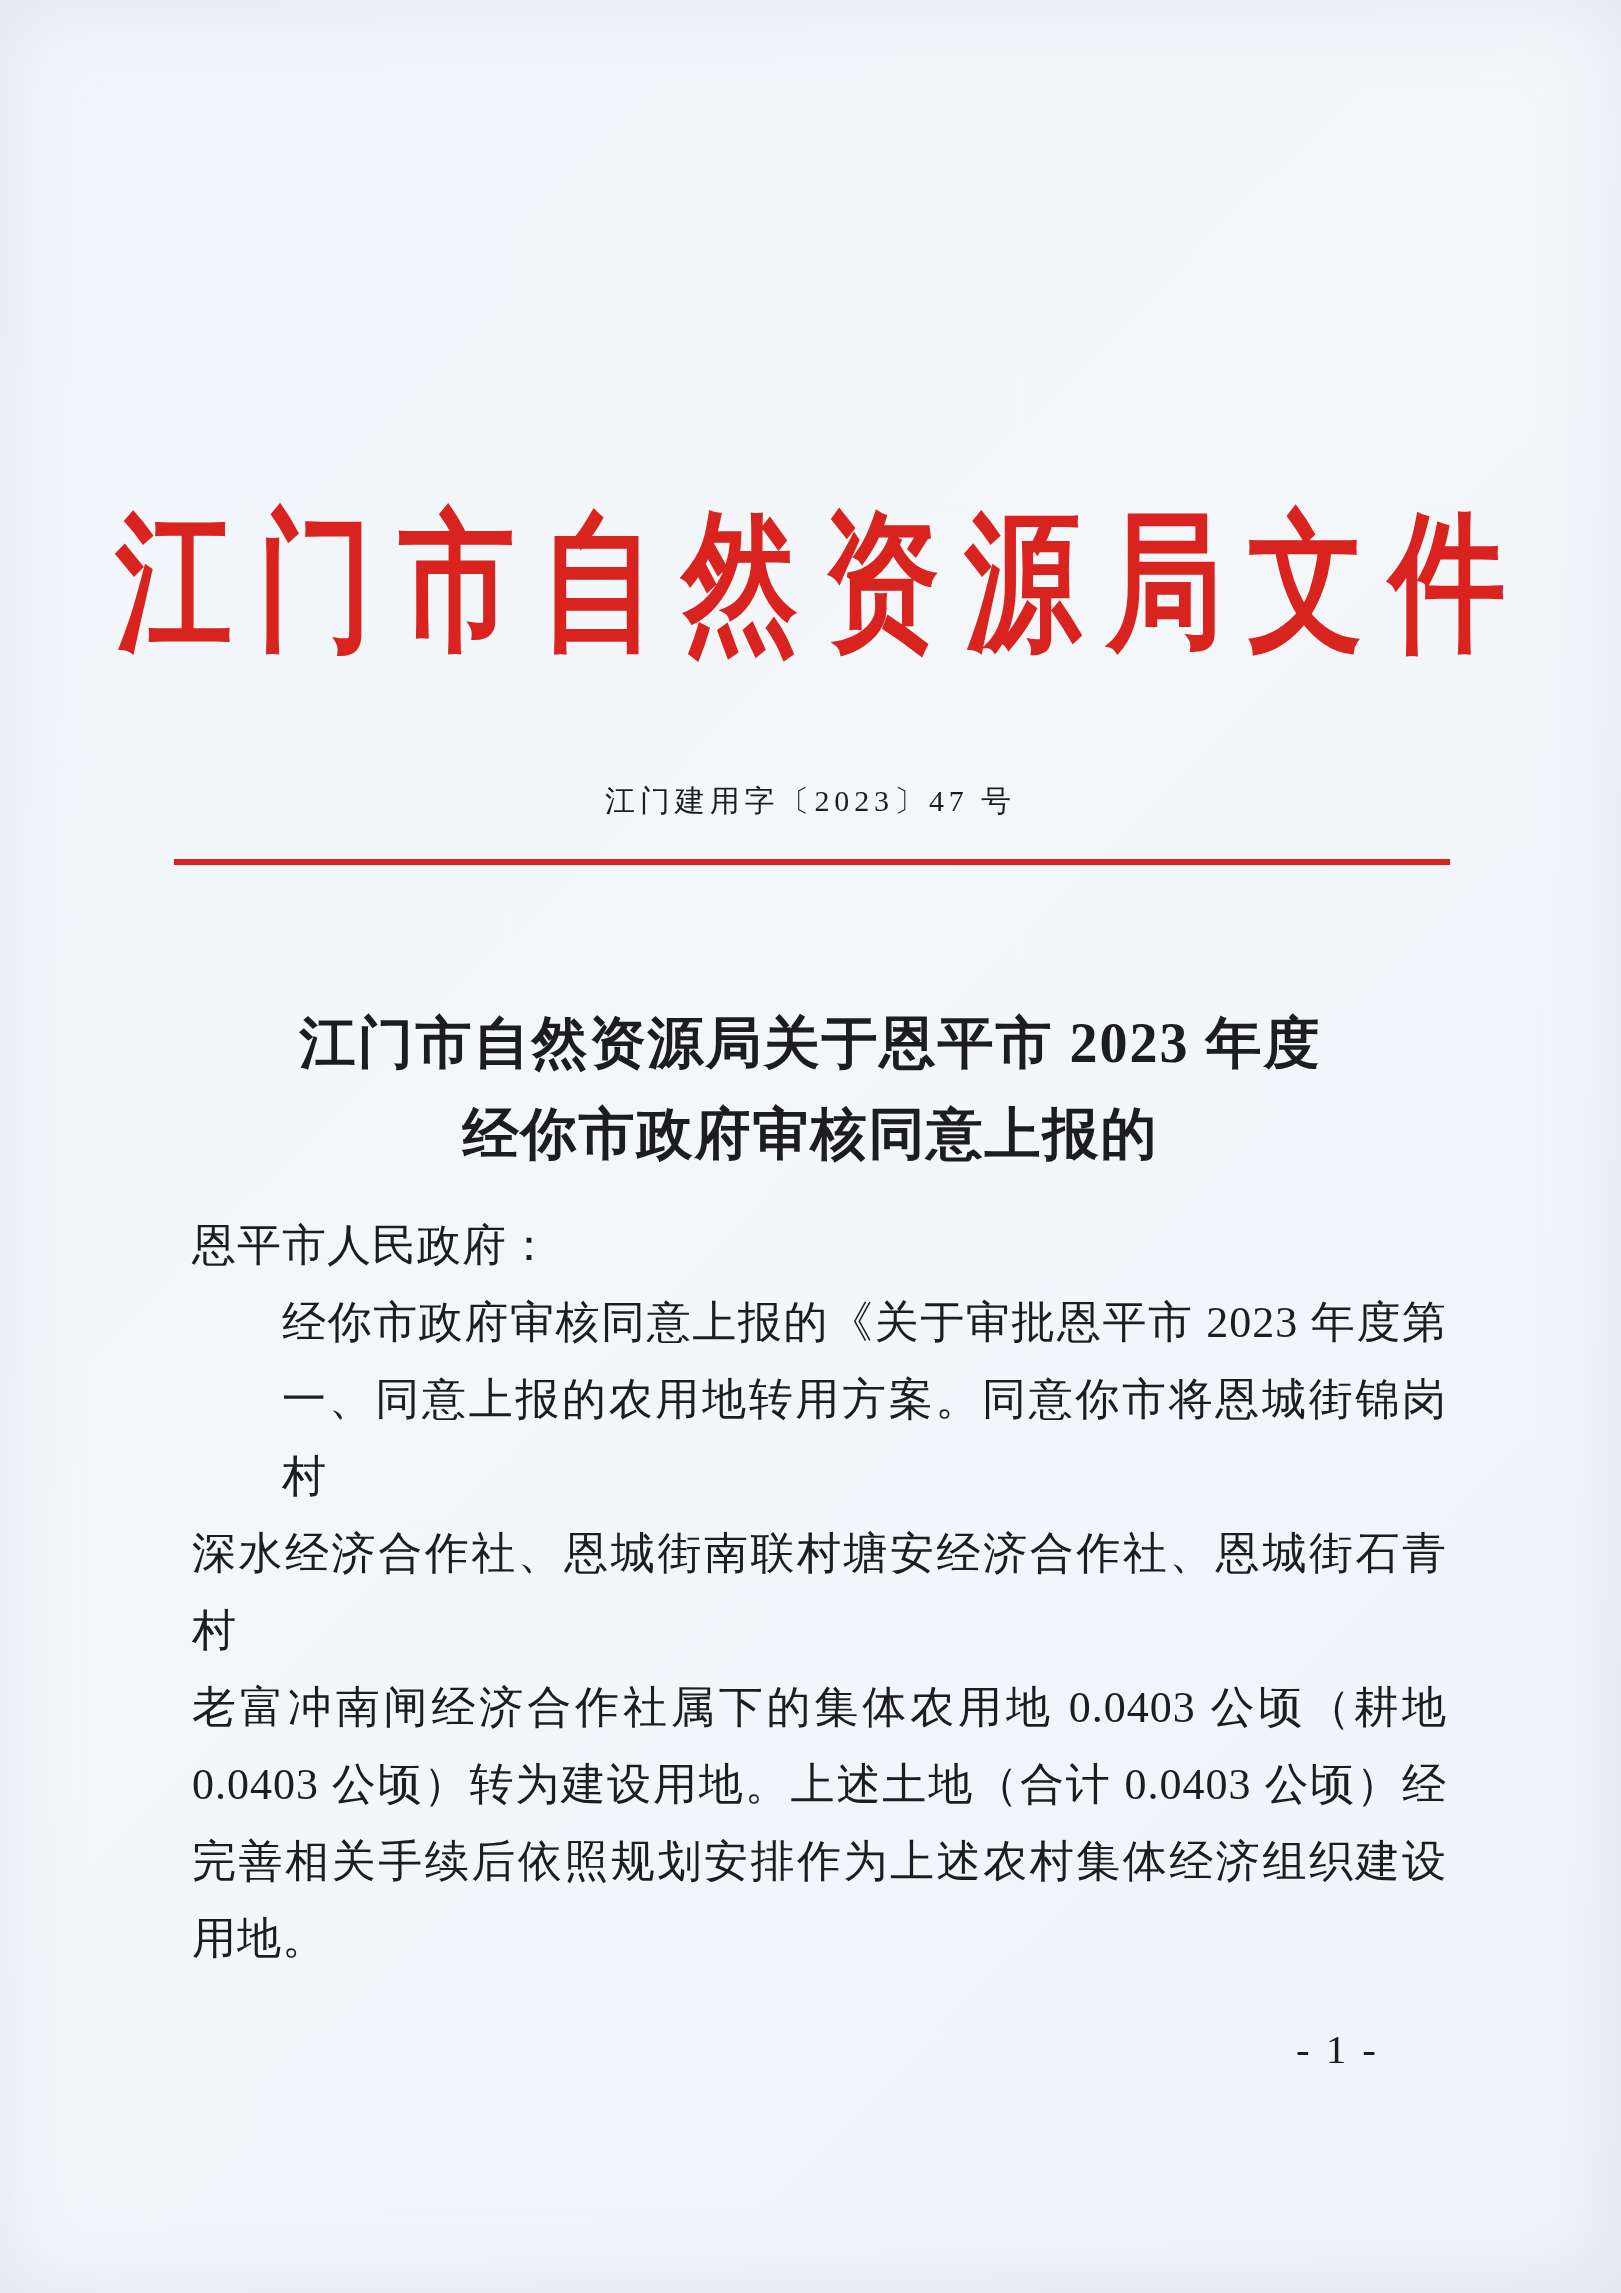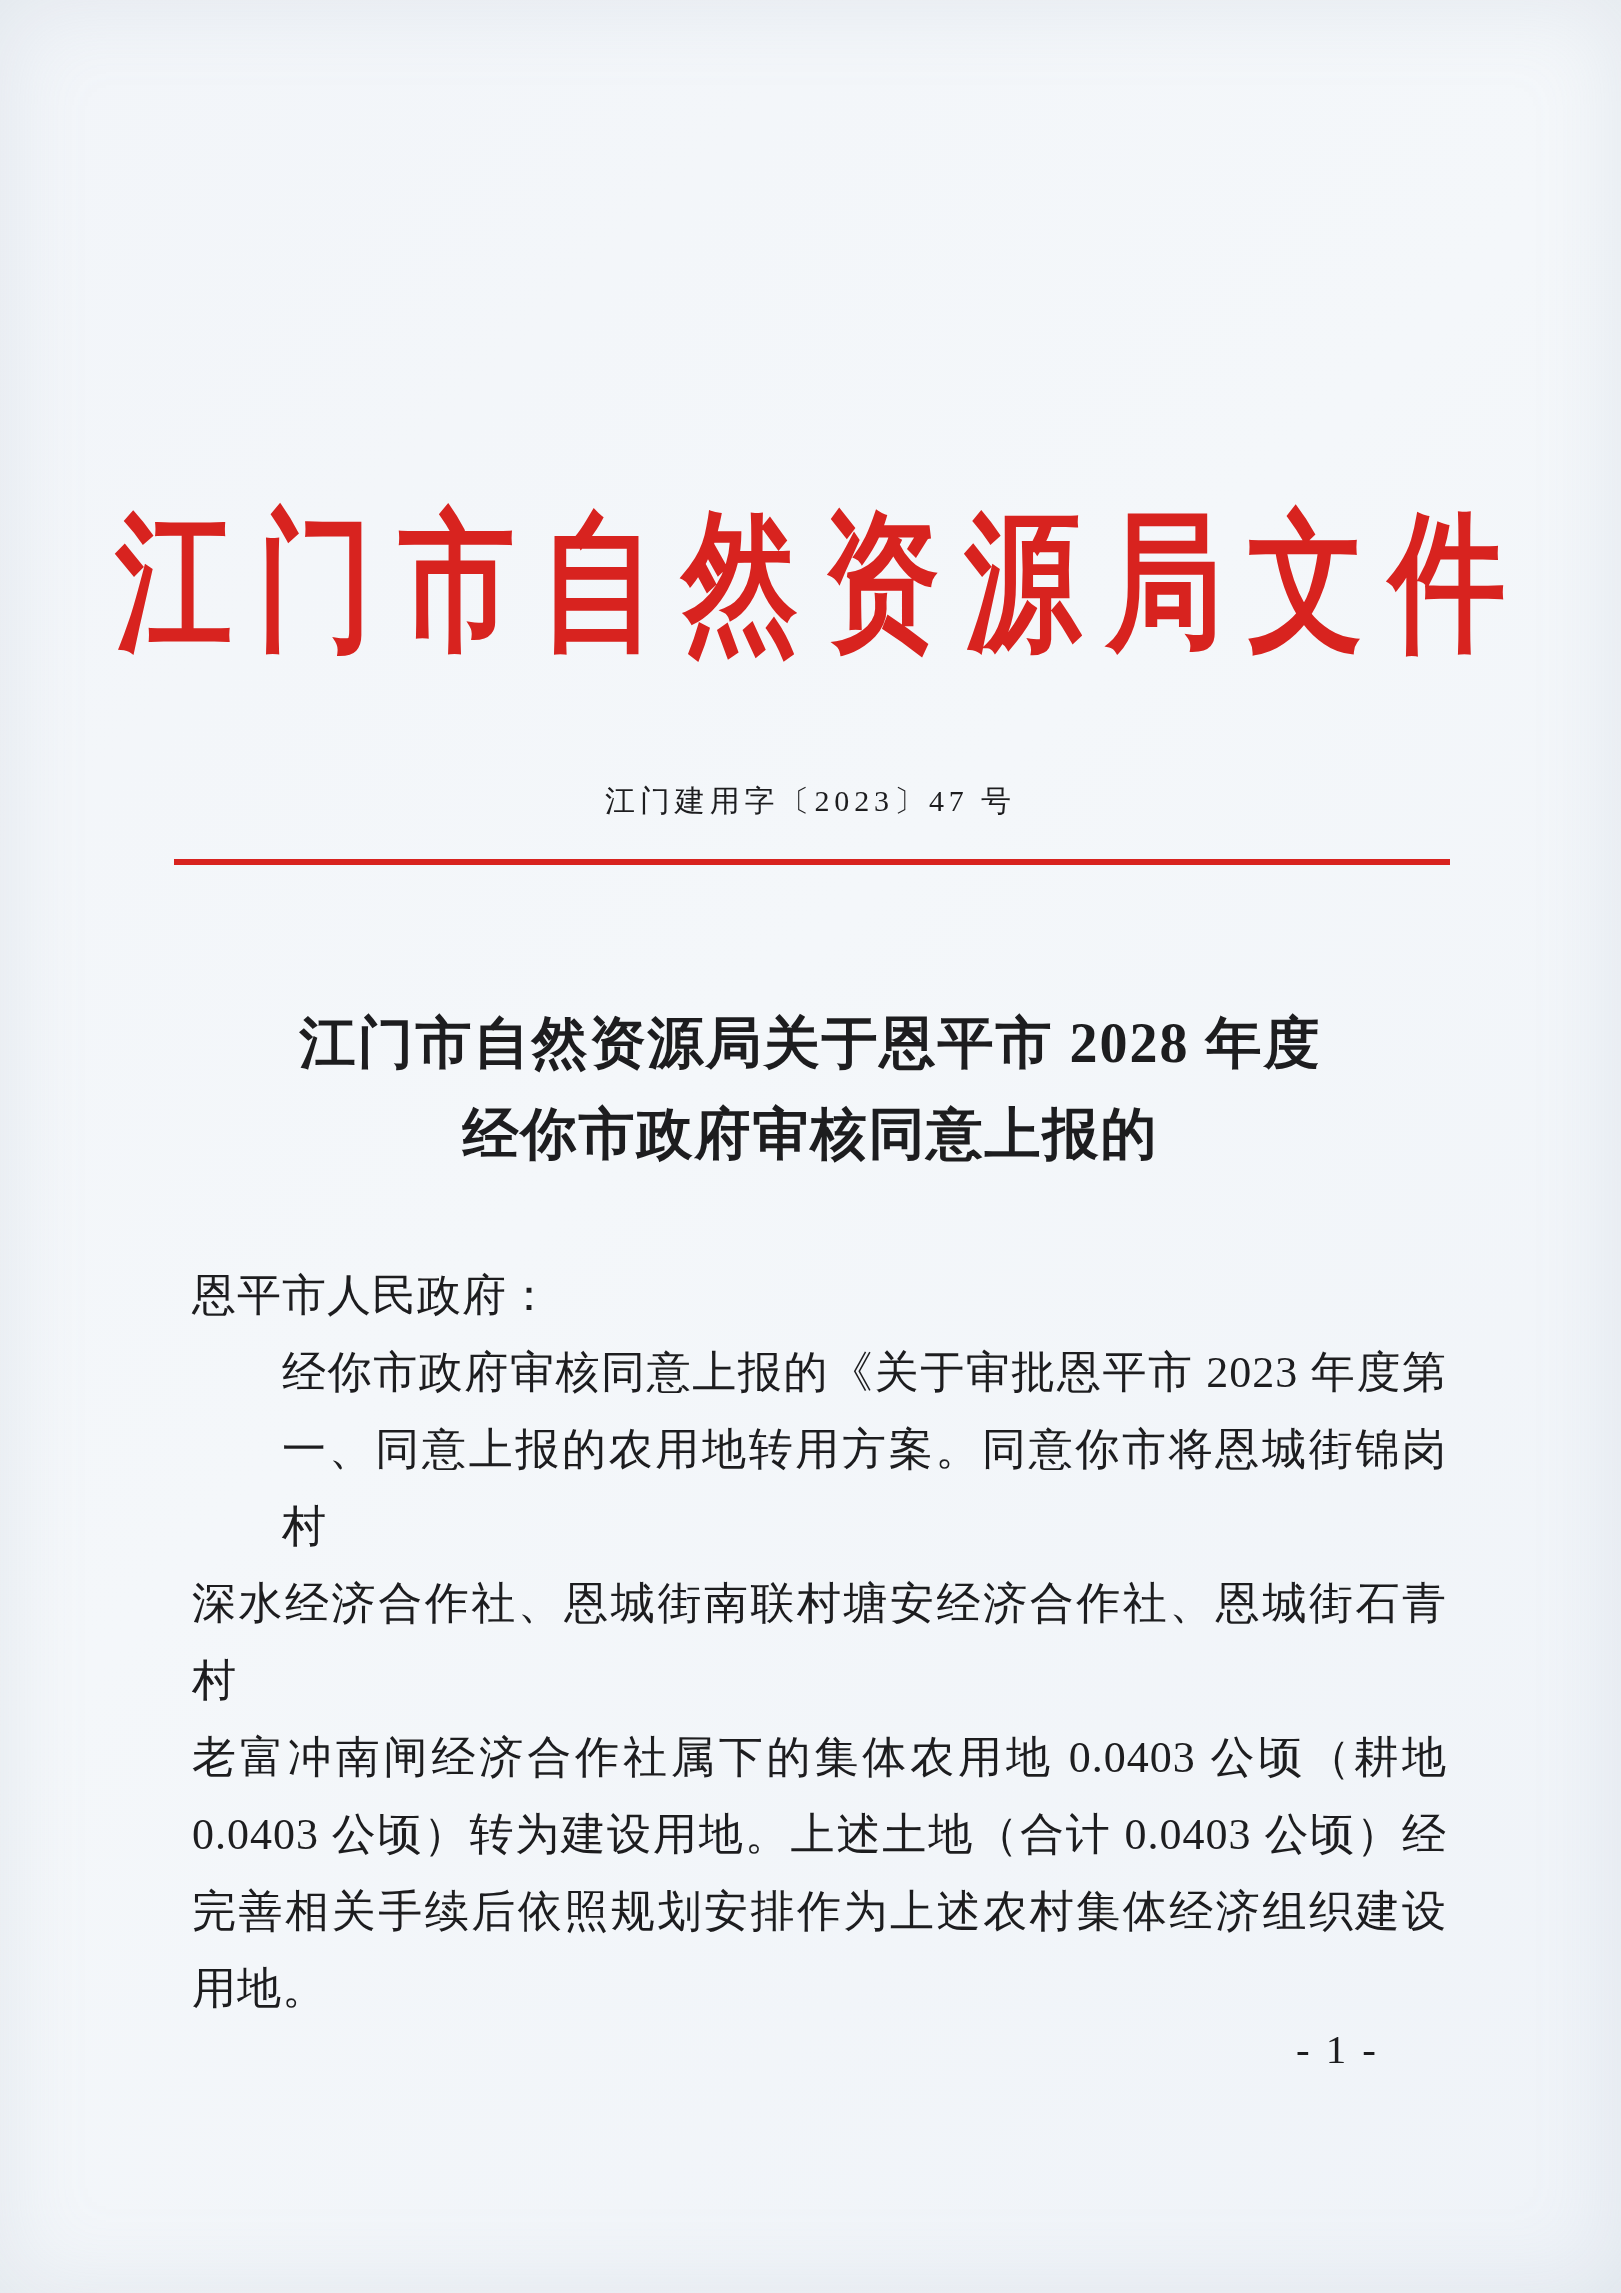--- a/index.html
+++ b/index.html
@@ -61,21 +61,21 @@
     width: 100%;
     text-align: center;
     font-weight: bold;
     font-size: 56px;
     line-height: 91px;
     letter-spacing: 2px;
     white-space: nowrap;
   }
   .body-block {
     position: absolute;
-    top: 1257px;
+    top: 1207px;
     left: 192px;
     width: 1255px;
     font-size: 44px;
     line-height: 77px;
     letter-spacing: 1px;
   }
   .body-line {
     min-height: 77px;
   }
   .body-line.fill {
@@ -99,21 +99,21 @@
 
 <div class="doc">
 
   <div class="letterhead">江门市自然资源局文件</div>
 
   <div class="doc-number">江门建用字〔2023〕47 号</div>
 
   <div class="red-rule"></div>
 
   <div class="title-block">
-    <div class="title-line">江门市自然资源局关于恩平市 2028 年度</div>
+    <div class="title-line">江门市自然资源局关于恩平市 2023 年度</div>
     <div class="title-line">经你市政府审核同意上报的</div>
   </div>
 
   <div class="body-block">
     <div class="body-line">恩平市人民政府：</div>
 
     <div class="body-line indent fill">经你市政府审核同意上报的《关于审批恩平市 2023 年度第</div>
 
     <div class="body-line indent fill">一、同意上报的农用地转用方案。同意你市将恩城街锦岗村</div>
     <div class="body-line fill">深水经济合作社、恩城街南联村塘安经济合作社、恩城街石青村</div>

